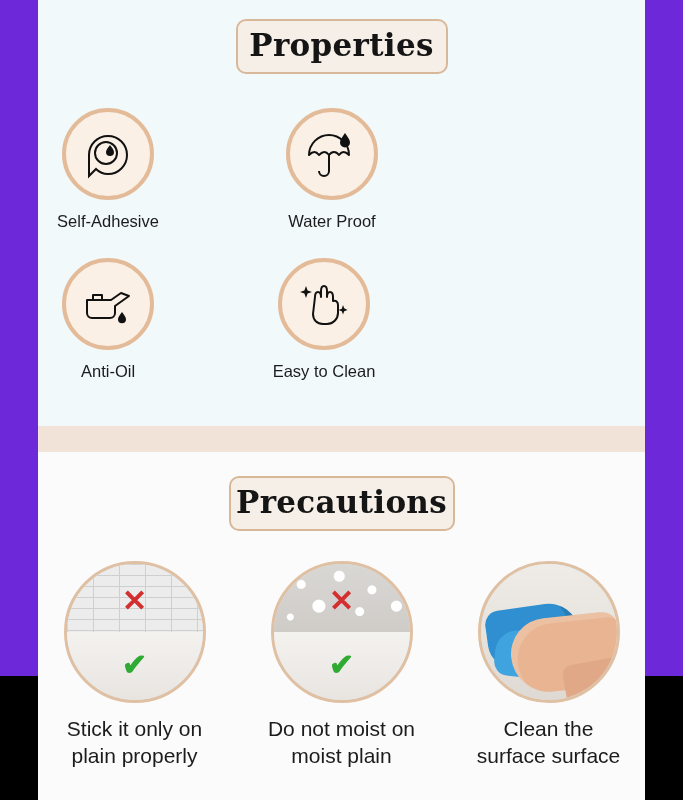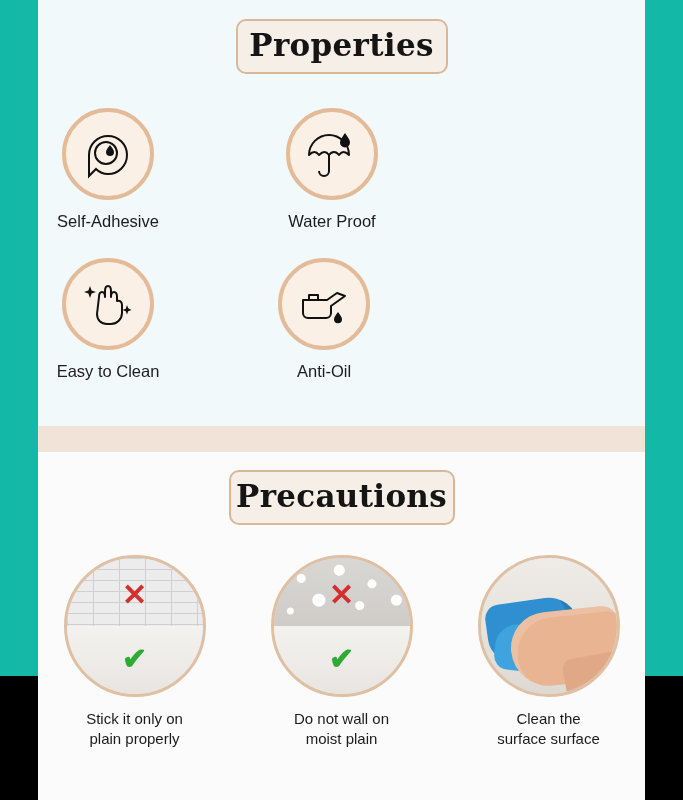--- a/index.html
+++ b/index.html
@@ -10,21 +10,21 @@
   body {
     width: 683px;
     height: 800px;
     font-family: "Liberation Sans", sans-serif;
     overflow: hidden;
   }
   .page {
     position: relative;
     width: 683px;
     height: 676px;
-    background: #14b8a6;
+    background: #6d28d9;
   }
   .panel {
     position: absolute;
     left: 38px;
     width: 607px;
   }
 
   
   .properties-section {
     top: 0;
@@ -52,21 +52,21 @@
     background: #f6efe8;
     text-align: center;
     font-family: "DejaVu Serif", serif;
     font-size: 31px;
     color: #151515;
     line-height: 1;
     padding: 9px 0 11px 0;
     letter-spacing: 0.3px;
   }
   .properties-section .title-plate { margin-top: 19px; }
-  .precautions-section .title-plate { margin-top: 18px; width: 226px; }
+  .precautions-section .title-plate { margin-top: 24px; width: 226px; }
 
   .prop-row {
     display: flex;
     justify-content: flex-start;
     gap: 84px;
     margin-top: 34px;
   }
   .prop-row.row2 {
     gap: 76px;
     margin-top: 26px;
@@ -111,21 +111,21 @@
     border-radius: 50%;
     margin: 0 auto;
     border: 3px solid #e0c0a3;
     box-sizing: border-box;
     overflow: hidden;
     position: relative;
     background: #ddd;
   }
   .prec-label {
     margin-top: 12px;
-    font-size: 15px;
+    font-size: 21px;
     color: #1c1c1c;
     line-height: 1.3;
   }
 
   
   .brick-top {
     position: absolute;
     left: 0; top: 0; right: 0; height: 50%;
     background:
       repeating-linear-gradient(to bottom, #cfcfcf 0 1px, transparent 1px 11px),
@@ -244,38 +244,38 @@
         </div>
         <div class="prop-label">Water Proof</div>
       </div>
 
     </div>
 
     <div class="prop-row row2">
 
       <div class="prop-item">
         <div class="circle-icon">
+          <svg width="58" height="52" viewBox="0 0 58 52" fill="none" stroke="#111" stroke-width="2" stroke-linejoin="round">
+            <path d="M8 22h24l10-7 8 3-14 10v7a5 5 0 0 1-5 5H13a5 5 0 0 1-5-5z"></path>
+            <path d="M14 22v-5h9v5"></path>
+            <path d="M43 34c2.5 3.5 4 5.5 4 7.2a4 4 0 0 1-8 0c0-1.7 1.5-3.7 4-7.2z" fill="#111" stroke="none"></path>
+          </svg>
+        </div>
+        <div class="prop-label">Anti-Oil</div>
+      </div>
+
+      <div class="prop-item">
+        <div class="circle-icon">
           <svg width="58" height="54" viewBox="0 0 58 54" fill="none" stroke="#111" stroke-width="2" stroke-linejoin="round">
             <path d="M20 20c0-3 1-5 3-5s3 2 3 5v-6c0-3 1-5 3-5s3 2 3 5v6c0-3 1-5 3-5s3 2 3 5v4c3-1 5 1 5 4v8c0 6-5 11-11 11h-4c-6 0-10-4-10-10z"></path>
             <path d="M11 9l1.6 4.4L17 15l-4.4 1.6L11 21l-1.6-4.4L5 15l4.4-1.6z" fill="#111" stroke="none"></path>
             <path d="M48 28l1.2 3.3L52.5 33l-3.3 1.2L48 37.5l-1.2-3.3L43.5 33l3.3-1.2z" fill="#111" stroke="none"></path>
           </svg>
         </div>
         <div class="prop-label">Easy to Clean</div>
-      </div>
-
-      <div class="prop-item">
-        <div class="circle-icon">
-          <svg width="58" height="52" viewBox="0 0 58 52" fill="none" stroke="#111" stroke-width="2" stroke-linejoin="round">
-            <path d="M8 22h24l10-7 8 3-14 10v7a5 5 0 0 1-5 5H13a5 5 0 0 1-5-5z"></path>
-            <path d="M14 22v-5h9v5"></path>
-            <path d="M43 34c2.5 3.5 4 5.5 4 7.2a4 4 0 0 1-8 0c0-1.7 1.5-3.7 4-7.2z" fill="#111" stroke="none"></path>
-          </svg>
-        </div>
-        <div class="prop-label">Anti-Oil</div>
       </div>
 
     </div>
   </section>
 
   <div class="panel divider-band"></div>
 
   <section class="panel precautions-section">
 
     <h1 class="title-plate">Precautions</h1>
@@ -296,21 +296,21 @@
       </div>
 
       <div class="prec-item">
         <div class="photo-circle">
           <div class="moist-top"></div>
           <div class="plain-bottom"></div>
           <div class="mark mark-x">✕</div>
           <div class="mark mark-check">✔</div>
         </div>
         <div class="prec-label">
-          <span>Do not wall on</span><br>
+          <span>Do not moist on</span><br>
           <span>moist plain</span>
         </div>
       </div>
 
       <div class="prec-item">
         <div class="photo-circle">
           <div class="clean-bg"></div>
           <div class="cloth"></div>
           <div class="cloth2"></div>
           <div class="hand"></div>

